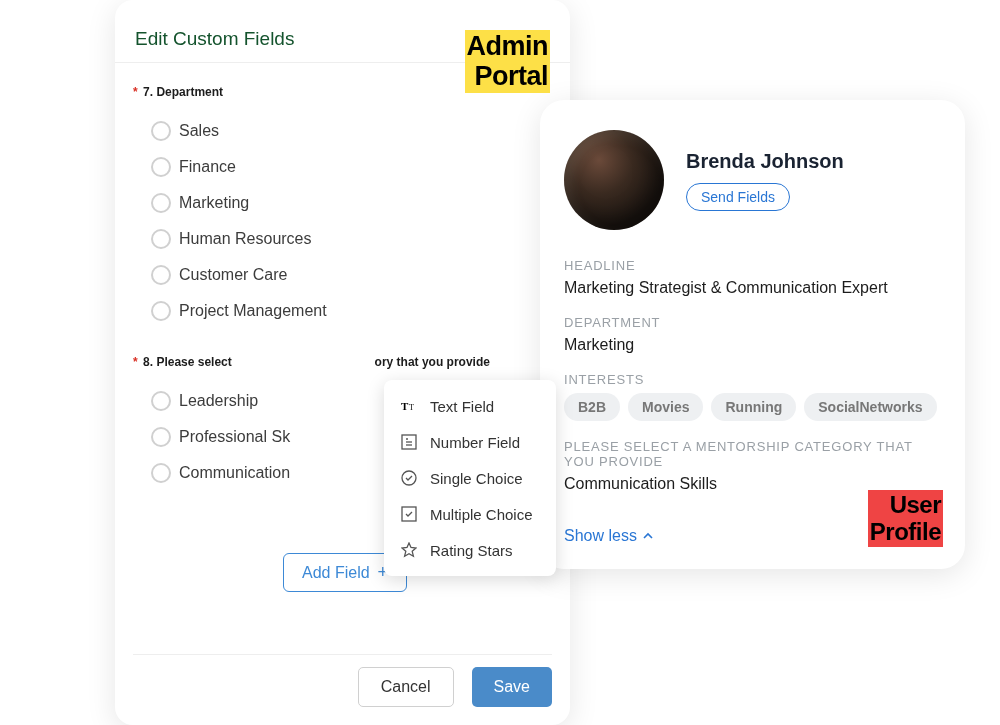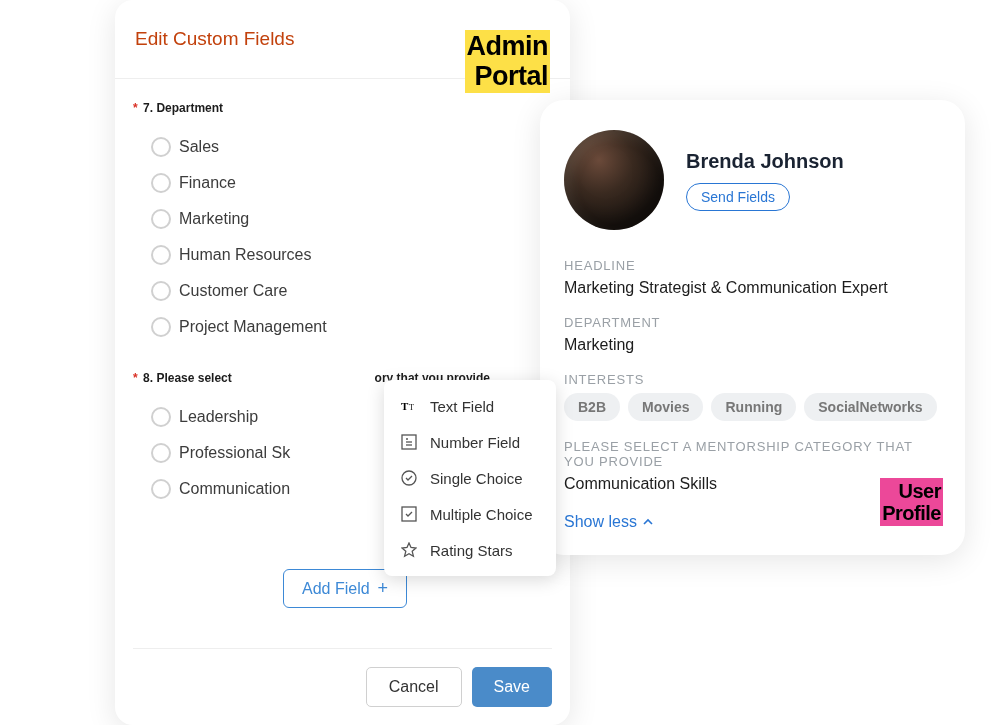--- a/index.html
+++ b/index.html
@@ -17,23 +17,23 @@
       top: 0;
       width: 455px;
       height: 725px;
       background: #fff;
       border-radius: 18px;
       box-shadow: 0 6px 30px rgba(0,0,0,0.1);
       padding: 28px 18px 18px 18px;
     }
     .admin-title {
       font-size: 19px;
-      color: #c2410c;
+      color: #14532d;
       padding-left: 20px;
-      padding-bottom: 28px;
+      padding-bottom: 12px;
       border-bottom: 1px solid #eee;
       margin: 0 -18px 22px -18px;
     }
     .portal-label {
       position: absolute;
       right: 20px;
       top: 30px;
       font-size: 27px;
       font-weight: 900;
       text-align: right;
@@ -111,23 +111,23 @@
       cursor: pointer;
       margin-left: 150px;
       margin-top: 62px;
     }
     .plus-icon { font-size: 18px; font-weight: 300; }
     .btn-row {
       position: absolute;
       bottom: 18px;
       right: 18px;
       display: flex;
-      gap: 10px;
+      gap: 18px;
       border-top: 1px solid #eee;
-      padding-top: 18px;
+      padding-top: 12px;
       width: calc(100% - 36px);
       justify-content: flex-end;
     }
     .btn {
       padding: 10px 22px;
       border-radius: 5px;
       font-size: 16px;
       cursor: pointer;
       border: 1px solid #d0d0d0;
       background: #fff;
@@ -193,37 +193,37 @@
       color: #777;
       font-size: 14px;
       font-weight: 600;
       padding: 6px 14px;
       border-radius: 16px;
     }
     .show-less {
       color: #2976d4;
       font-size: 16px;
       cursor: pointer;
-      margin-top: 14px;
+      margin-top: 28px;
       display: inline-flex;
       align-items: center;
       gap: 6px;
       justify-content: space-between;
     }
     .profile-label {
       position: absolute;
       right: 22px;
-      bottom: 29px;
-      font-size: 20px;
+      bottom: 22px;
+      font-size: 24px;
       font-weight: 900;
       text-align: right;
       line-height: 1.1;
       color: #000;
       letter-spacing: -0.5px;
-      background: #ec4899;
+      background: #ef4444;
       padding: 2px;
     }
     svg { display: block; }
   </style>
 </head>
 <body>
 
 <div class="admin-panel">
   <div class="portal-label">
     <div>Admin</div>

